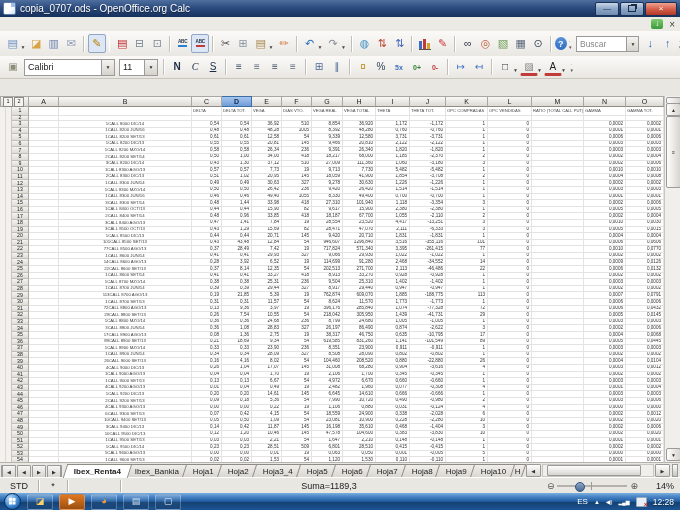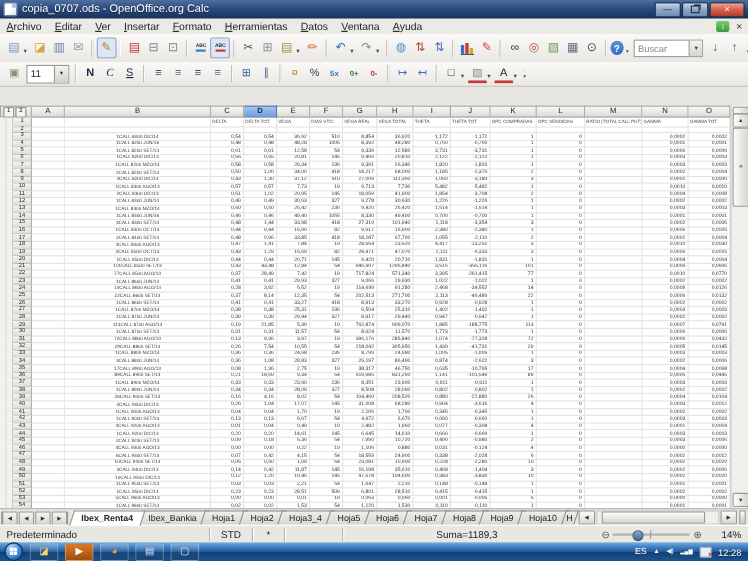--- a/index.html
+++ b/index.html
@@ -160,31 +160,20 @@
     <div class="win-btns">
       <div class="wbtn">—</div>
       <div class="wbtn">
           <span class="restore-glyph"></span>
         </div>
       <div class="wbtn close">×</div>
     </div>
   </div>
 
   <div class="menubar">
-    <span id="menu-items" style="display: flex;">
-        <div class="menu-item">Archivo</div>
-        <div class="menu-item">Editar</div>
-        <div class="menu-item">Ver</div>
-        <div class="menu-item">Insertar</div>
-        <div class="menu-item">Formato</div>
-        <div class="menu-item">Herramientas</div>
-        <div class="menu-item">Datos</div>
-        <div class="menu-item">Ventana</div>
-        <div class="menu-item">Ayuda</div>
-      </span>
     <div class="menu-right">
       <div class="upd-chip">↓</div>
       <div class="mclose">×</div>
     </div>
   </div>
 
   <div class="tb tb1" id="tb1">
       <div class="ic" style="color: rgb(110, 147, 201);">▤</div>
       <div class="dd">▼</div>
       <div class="ic" style="color: rgb(217, 164, 65);">◪</div>
@@ -233,20 +222,21 @@
       <div class="chip-help">?</div>
       <div class="of">·<br>▾</div>
       <div class="searchbox">Buscar<div class="cdd" style="margin-left: auto; width: 11px; height: 100%; background: linear-gradient(rgb(244, 243, 240), rgb(214, 211, 204)); border-left: 1px solid rgb(154, 154, 154); display: flex; align-items: center; justify-content: center; font-size: 5px; color: rgb(51, 51, 51);">▼</div></div>
       <div class="ic" style="color: rgb(46, 107, 196);">↓</div>
       <div class="ic" style="color: rgb(46, 107, 196);">↑</div>
       <div class="of">·<br>▾</div>
     </div>
 
   <div class="tb tb2" id="tb2">
       <div class="ic" style="color: rgb(138, 143, 118);">▣</div>
+      <div class="combo" style="width: 86px;">Calibri<div class="cdd">▼</div></div>
       <div class="combo" style="width: 34px;">11<div class="cdd">▼</div></div>
       <div class="sep"></div>
       <div class="ic fmt b">N</div>
       <div class="ic fmt i">C</div>
       <div class="ic fmt u">S</div>
       <div class="sep"></div>
       <div class="ic" style="color: rgb(59, 74, 92);">≡</div>
       <div class="ic" style="color: rgb(92, 107, 125);">≡</div>
       <div class="ic" style="color: rgb(59, 74, 92);">≡</div>
       <div class="ic" style="color: rgb(92, 107, 125);">≡</div>
@@ -1378,21 +1368,20 @@
       <div class="hsb">◀</div>
       <div class="htrack">
         <div class="hthumb"></div>
       </div>
       <div class="hsb">▶</div>
       <div class="splith"></div>
     </div>
   </div>
 
   <div class="statusbar">
-    <div class="scell" style="width:178px;">Predeterminado</div>
     <div class="scell" style="width:26px;justify-content:center;">STD</div>
     <div class="scell" style="width:16px;justify-content:center;">*</div>
     <div class="scell" style="width:40px;"></div>
     <div class="scell" style="flex:1;justify-content:center;border-right:none;box-shadow:none;">Suma=1189,3</div>
     <div class="zoomctl">
       <span class="zsign">⊖</span>
       <span class="ztrack">
           <span class="ztick"></span>
           <span class="zthumb"></span>
         </span>

